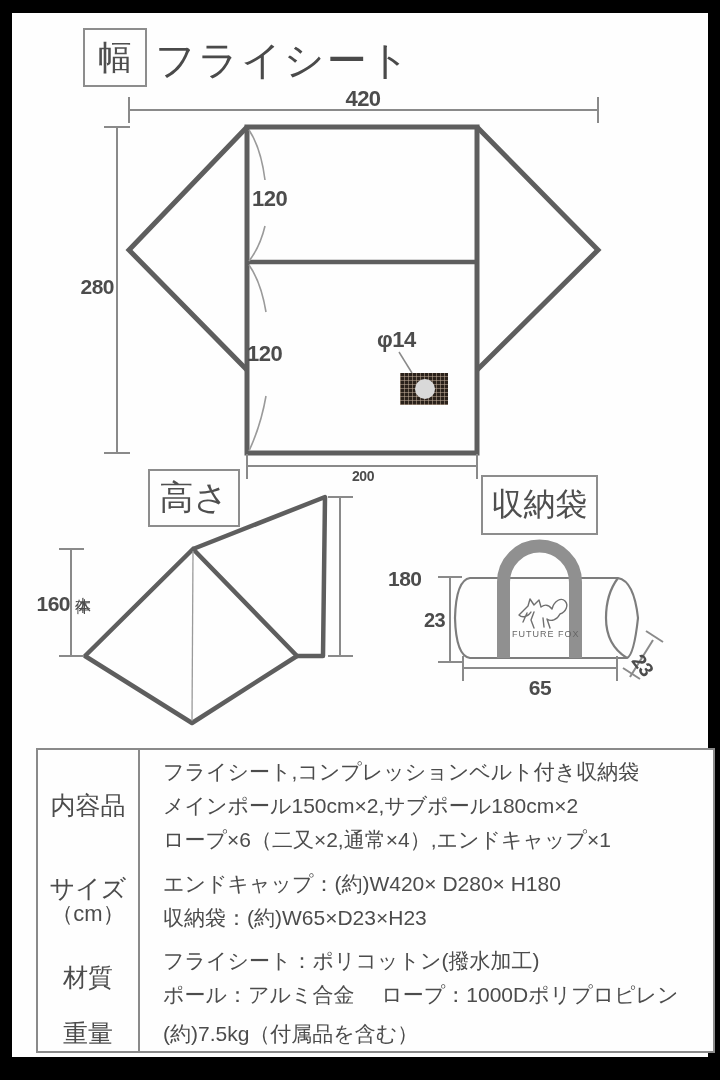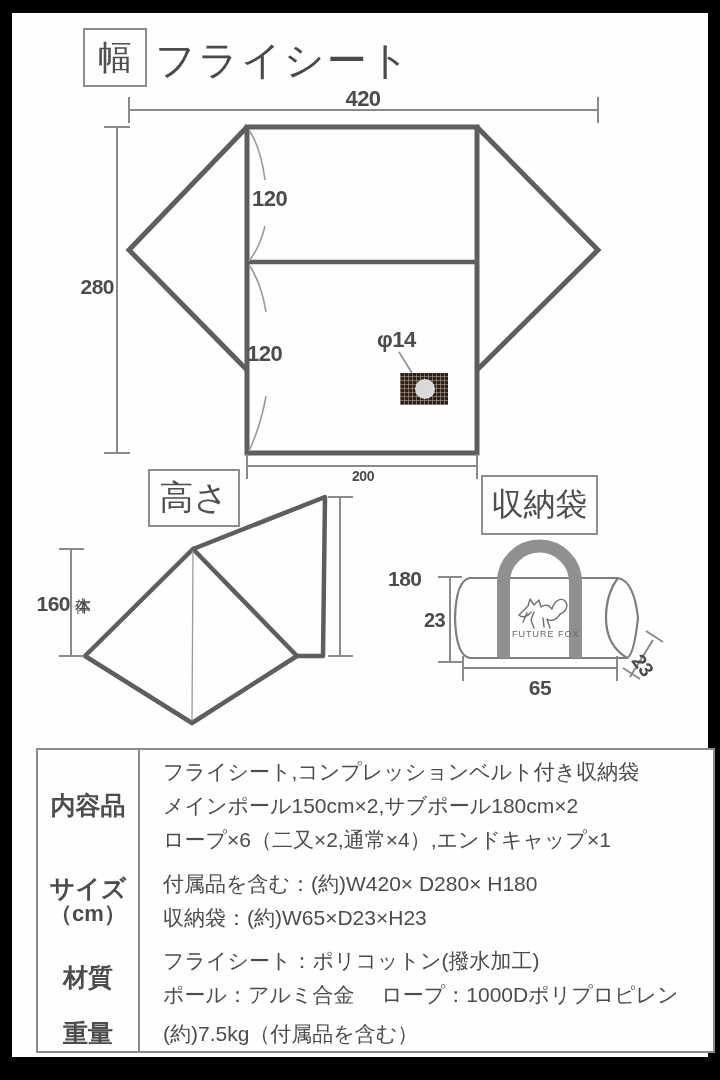--- a/index.html
+++ b/index.html
@@ -28,21 +28,21 @@
   .vtext{writing-mode:vertical-rl;text-orientation:upright;letter-spacing:2px;}
   
   #spec-table{
     left:24px;top:735px;width:679px;height:305px;
     border:2px solid #8a8a8a;background:#fefefe;
     display:grid;grid-template-columns:102px 1fr;grid-template-rows:111px 79px 76px 1fr;
     box-sizing:border-box;
   }
   .lbl-cell{
     border-right:2px solid #8a8a8a;display:flex;flex-direction:column;
-    align-items:center;justify-content:center;font-size:25px;color:#4c4c4c;line-height:1.1;font-weight:bold;
+    align-items:center;justify-content:center;font-size:25px;color:#4c4c4c;line-height:1.1;
   }
   .val-cell{display:flex;flex-direction:column;justify-content:center;padding-left:23px;
     font-size:21px;color:#4c4c4c;}
   .val-cell div{line-height:34px;white-space:nowrap;}
   .sub{font-size:22px;}
   #brand-text{font-size:9px;color:#666;letter-spacing:1px;white-space:nowrap;}
   .rot23{transform:rotate(52deg);transform-origin:left top;}
 </style>
 </head>
 <body>
@@ -154,21 +154,21 @@
         <div>フライシート,コンプレッションベルト付き収納袋</div>
         <div>メインポール150cm×2,サブポール180cm×2</div>
         <div>ロープ×6（二又×2,通常×4）,エンドキャップ×1</div>
       </div>
 
       <div class="lbl-cell row2">
         <span>サイズ</span>
         <span class="sub">（cm）</span>
       </div>
       <div class="val-cell row2">
-        <div>付属品を含む：(約)W420× D280× H180</div>
+        <div>エンドキャップ：(約)W420× D280× H180</div>
         <div>収納袋：(約)W65×D23×H23</div>
       </div>
 
       <div class="lbl-cell row3">
         <span>材質</span>
       </div>
       <div class="val-cell row3">
         <div>フライシート：ポリコットン(撥水加工)</div>
         <div>ポール：アルミ合金　 ロープ：1000Dポリプロピレン</div>
       </div>

